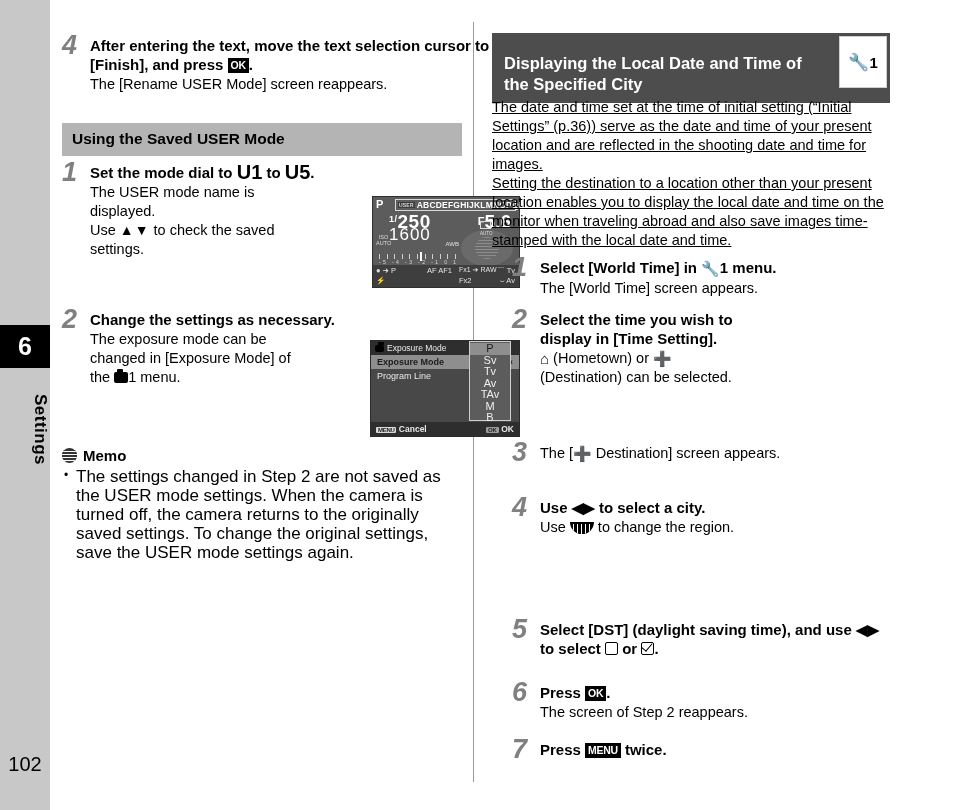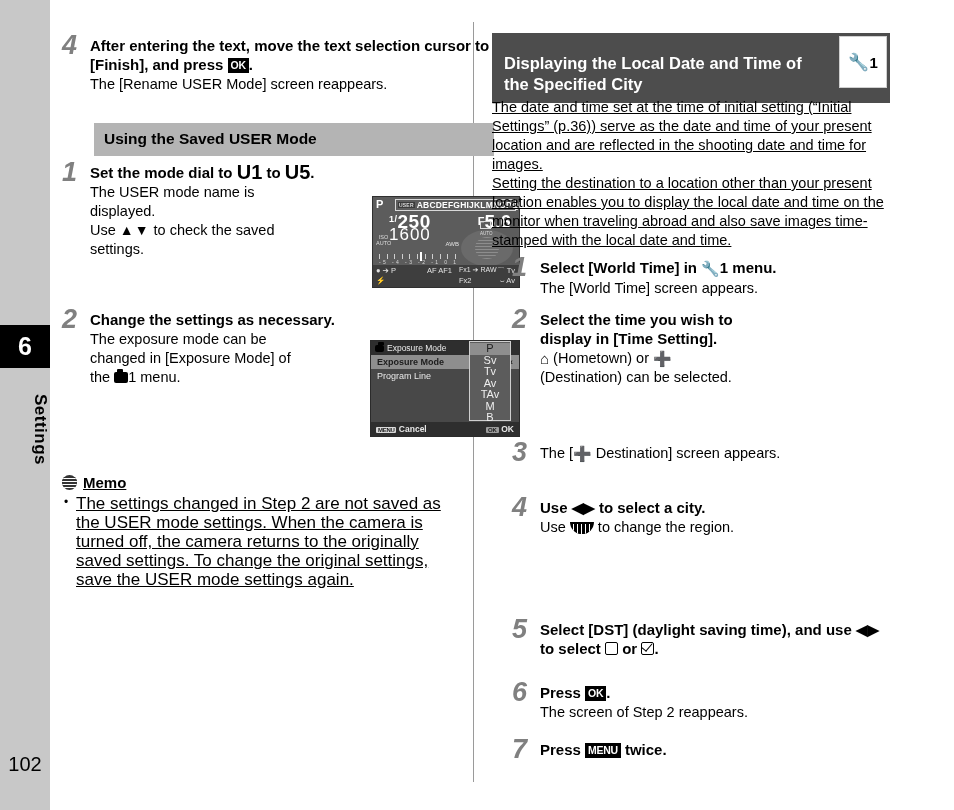--- a/index.html
+++ b/index.html
@@ -104,21 +104,20 @@
     margin-top: 1px;
   }
 
   
   .section-bar-gray {
     background: #b4b4b4;
     font-size: 15.5px;
     font-weight: bold;
     padding: 7px 10px 8px 10px;
     box-sizing: border-box;
-    margin-left: 32px;
   }
   .section-bar-dark {
     background: #4d4d4d;
     color: #ffffff;
     font-size: 16.5px;
     font-weight: bold;
     line-height: 21px;
     padding: 20px 0 8px 12px;
     box-sizing: border-box;
     position: relative;
@@ -553,21 +552,21 @@
       <div>M</div>
       <div>B</div>
       <div class="dim">X</div>
     </div>
     <div class="lcd-footer">
       <span><span class="tiny-menu">MENU</span> <b>Cancel</b></span>
       <span><span class="tiny-ok">OK</span> <b>OK</b></span>
     </div>
   </div>
 
-  <div style="position:absolute; left:0; top:474px; width:400px;text-decoration:underline;">
+  <div style="position:absolute; left:0; top:447px; width:400px;">
     <div class="memo-head">
       <span class="memo-icon"></span>
         <span>Memo</span>
     </div>
     <ul class="memo-list">
       <li>The settings changed in Step 2 are not saved as the USER mode settings. When the camera is turned off, the camera returns to the originally saved settings. To change the original settings, save the USER mode settings again.</li>
     </ul>
   </div>
 
 </div>

